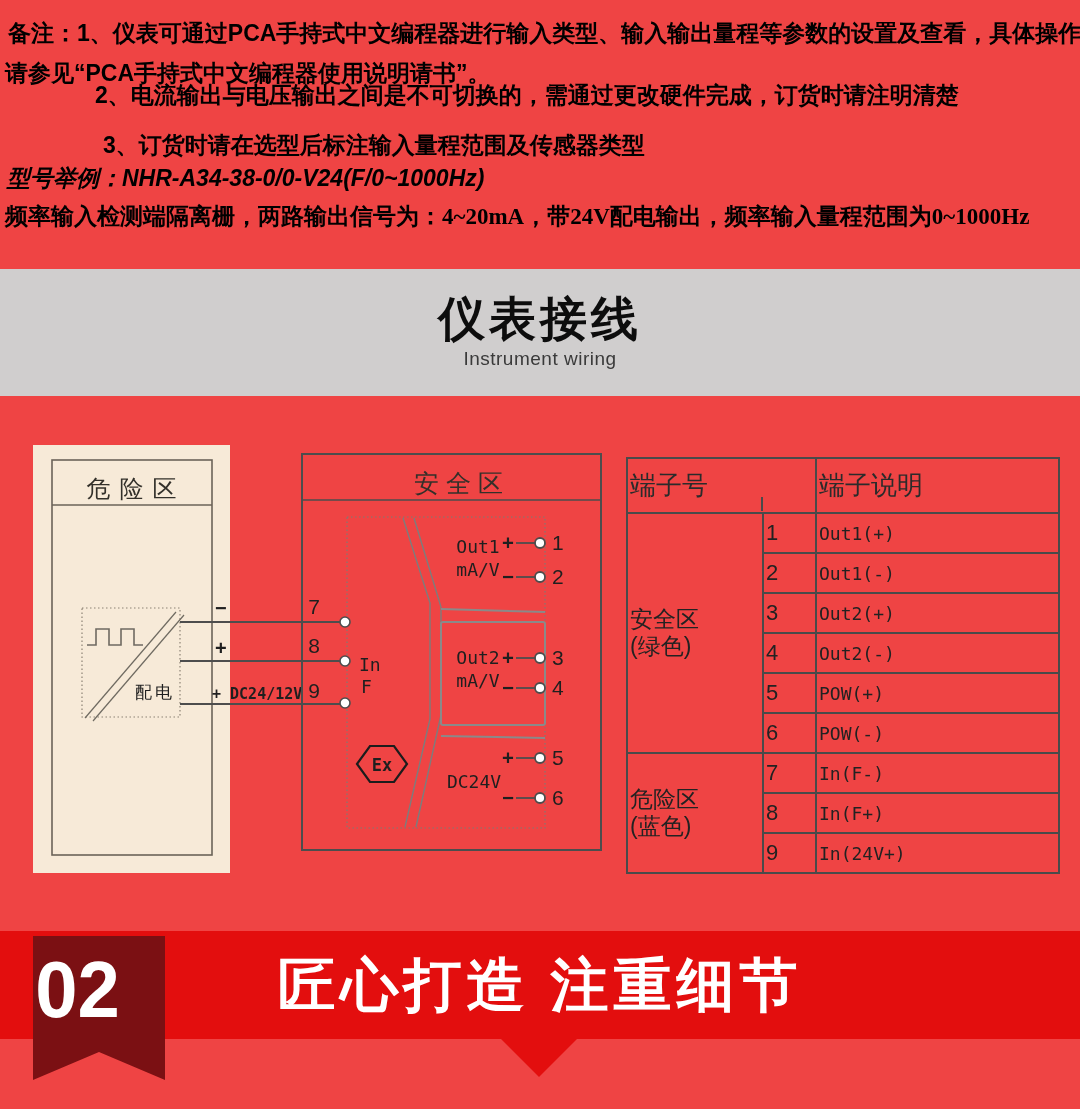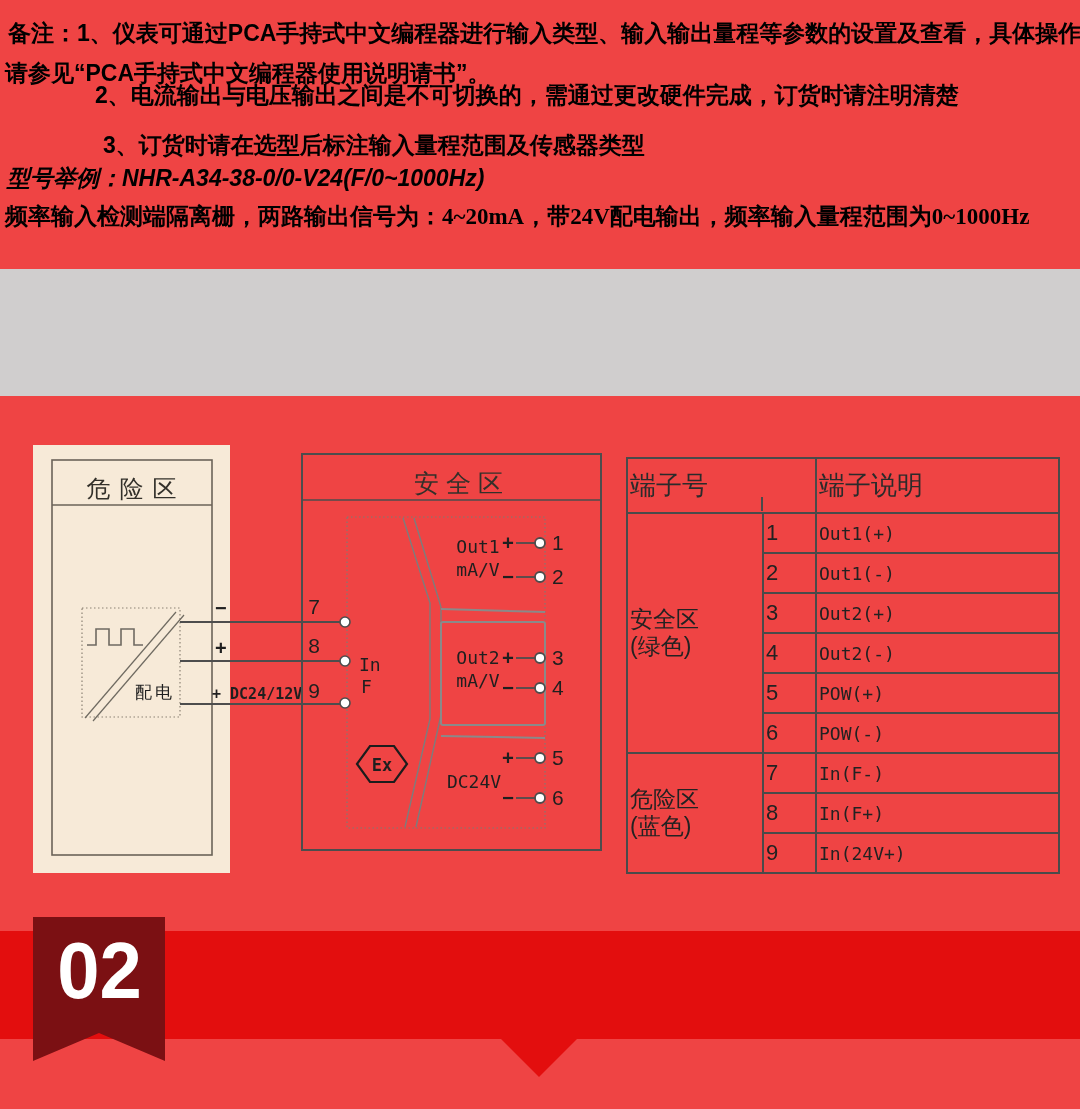--- a/index.html
+++ b/index.html
@@ -28,41 +28,43 @@
   table.tt tr.bd td{height:34px;}
   td.grp{font-size:23px;line-height:1.18;color:#2b2b2b;}
   td.tnum{font-size:22px;color:#222;}
   td.tdesc{font-family:"DejaVu Sans Mono","Liberation Mono",monospace;font-size:18px;color:#1c1c1c;margin-top:44px;}
   .hdr-stub{position:absolute;left:761px;top:497px;width:2px;height:14px;background:#4a4a4a;}
 
   
   .red-band{position:absolute;left:0;top:931px;width:1080px;height:108px;background:#e30e0e;}
   .band-title{position:absolute;left:0;top:931px;width:1080px;height:108px;line-height:108px;
               text-align:center;font-size:58px;font-weight:700;color:#ffffff;letter-spacing:5px;white-space:nowrap;}
-  .ribbon{position:absolute;left:33px;top:917px;width:132px;height:144px;background:#7b1013;
-          clip-path:polygon(0 0,100% 0,100% 100%,50% 80.5%,0 100%);text-align:center;}
+  .ribbon{position:absolute;left:33px;top:936px;width:132px;height:144px;background:#7b1013;
+          clip-path:polygon(0 0,100% 0,100% 100%,50% 80.5%,0 100%);text-align:left;}
   .ribbon .num{display:inline-block;font-size:80px;font-weight:700;color:#ffffff;line-height:108px;transform:scaleX(.95);}
   .band-pointer{position:absolute;left:500px;top:1038px;width:78px;height:39px;background:#e30e0e;
                 clip-path:polygon(0 0,100% 0,50% 100%);}
 </style>
 </head>
 <body>
 
 <div id="page">
 
   <div>
     <div class="note-line" style="left:8px;top:18px;">备注：1、仪表可通过PCA手持式中文编程器进行输入类型、输入输出量程等参数的设置及查看，具体操作</div>
     <div class="note-line" style="left:5px;top:58px;">请参见“PCA手持式中文编程器使用说明请书”。</div>
     <div class="note-line" style="left:95px;top:80px;">2、电流输出与电压输出之间是不可切换的，需通过更改硬件完成，订货时请注明清楚</div>
     <div class="note-line" style="left:103px;top:130px;">3、订货时请在选型后标注输入量程范围及传感器类型</div>
     <div class="note-line" style="left:7px;top:163px;font-style:italic;">型号举例：NHR-A34-38-0/0-V24(F/0~1000Hz)</div>
     <div class="note-line" style="left:5px;top:201px;font-family:Liberation Serif, serif;">频率输入检测端隔离栅，两路输出信号为：4~20mA，带24V配电输出，频率输入量程范围为0~1000Hz</div>
   </div>
 
   <div class="gray-banner">
+    <div class="cn">仪表接线</div>
+    <div class="en">Instrument wiring</div>
   </div>
 
   <svg id="diagram-svg" width="620" height="450" viewBox="0 440 620 450" xmlns="http://www.w3.org/2000/svg">
 
     <rect x="33" y="445" width="197" height="428" fill="#f7ead8"></rect>
 
     <rect x="52" y="460" width="160" height="395" fill="none" stroke="#6b6359" stroke-width="1.6"></rect>
     <line x1="52" y1="505" x2="212" y2="505" stroke="#6b6359" stroke-width="1.6"></line>
     <text class="zone-title" x="136" y="497" font-size="24" letter-spacing="9" text-anchor="middle">危险区</text>
 
@@ -193,18 +195,19 @@
       <tr class="bd">
             <td class="tnum">9</td>
           <td class="tdesc">In(24V+)</td>
           </tr>
     </tbody>
       </table>
   </div>
   <div class="hdr-stub"></div>
 
   <div class="red-band"></div>
+  <div class="band-title">匠心打造 注重细节</div>
   <div class="ribbon">
     <span class="num">02</span>
   </div>
   <div class="band-pointer"></div>
 
 </div>
 
 </body></html>

